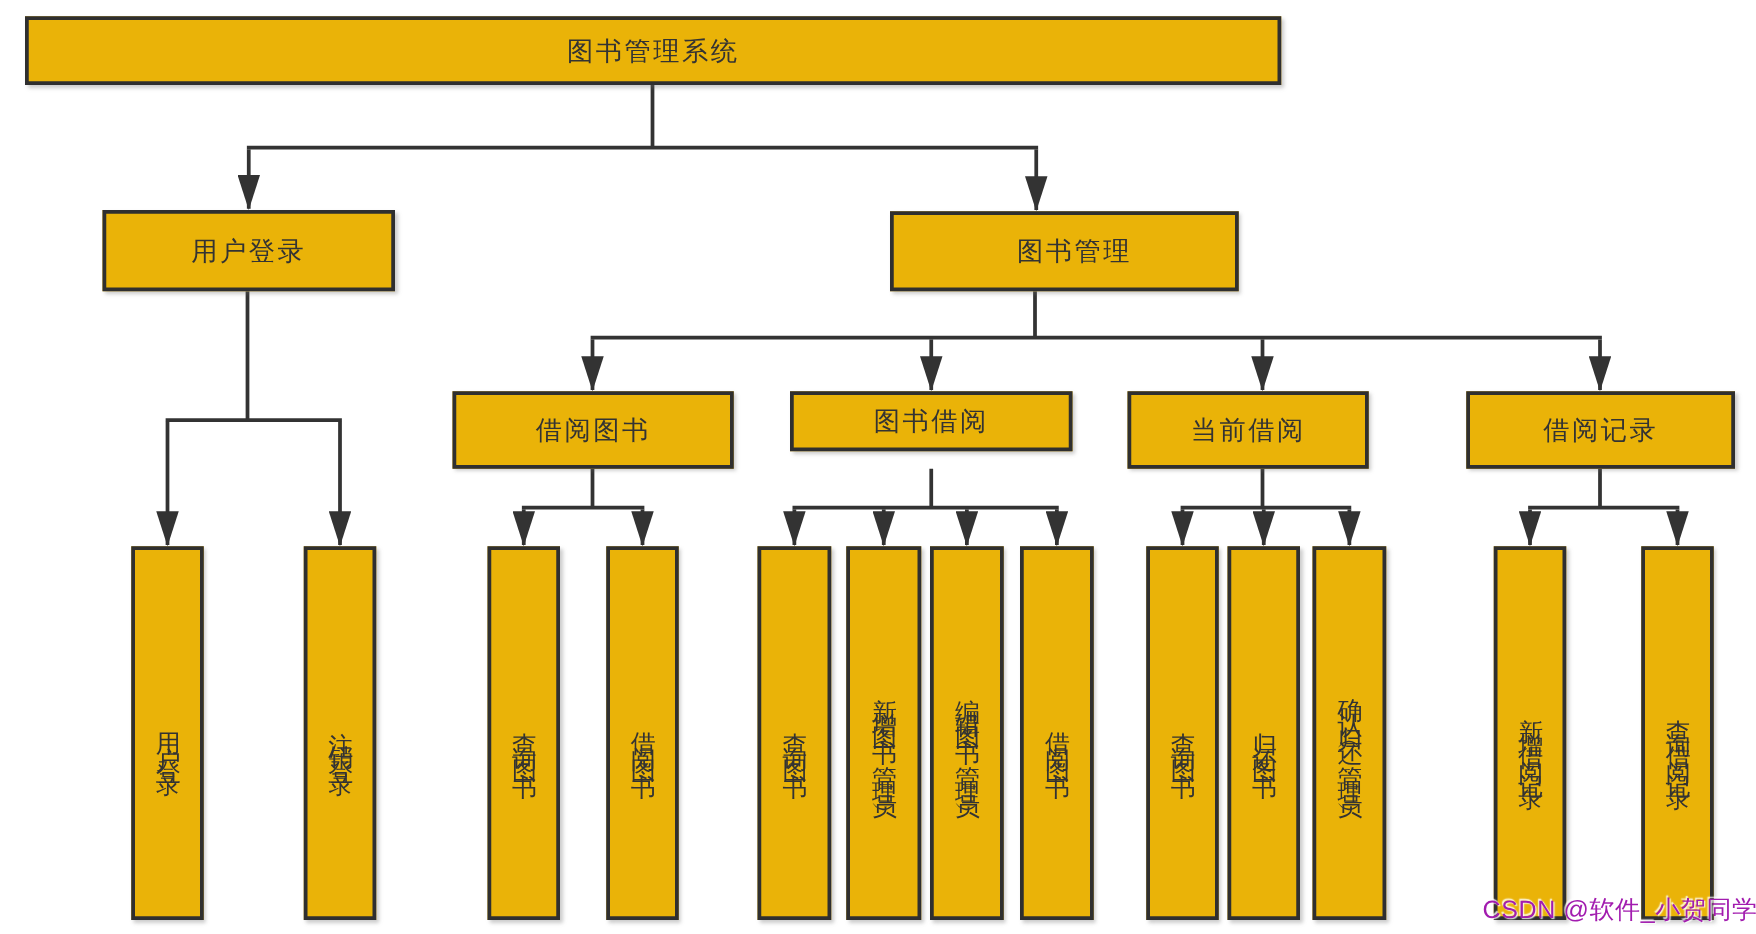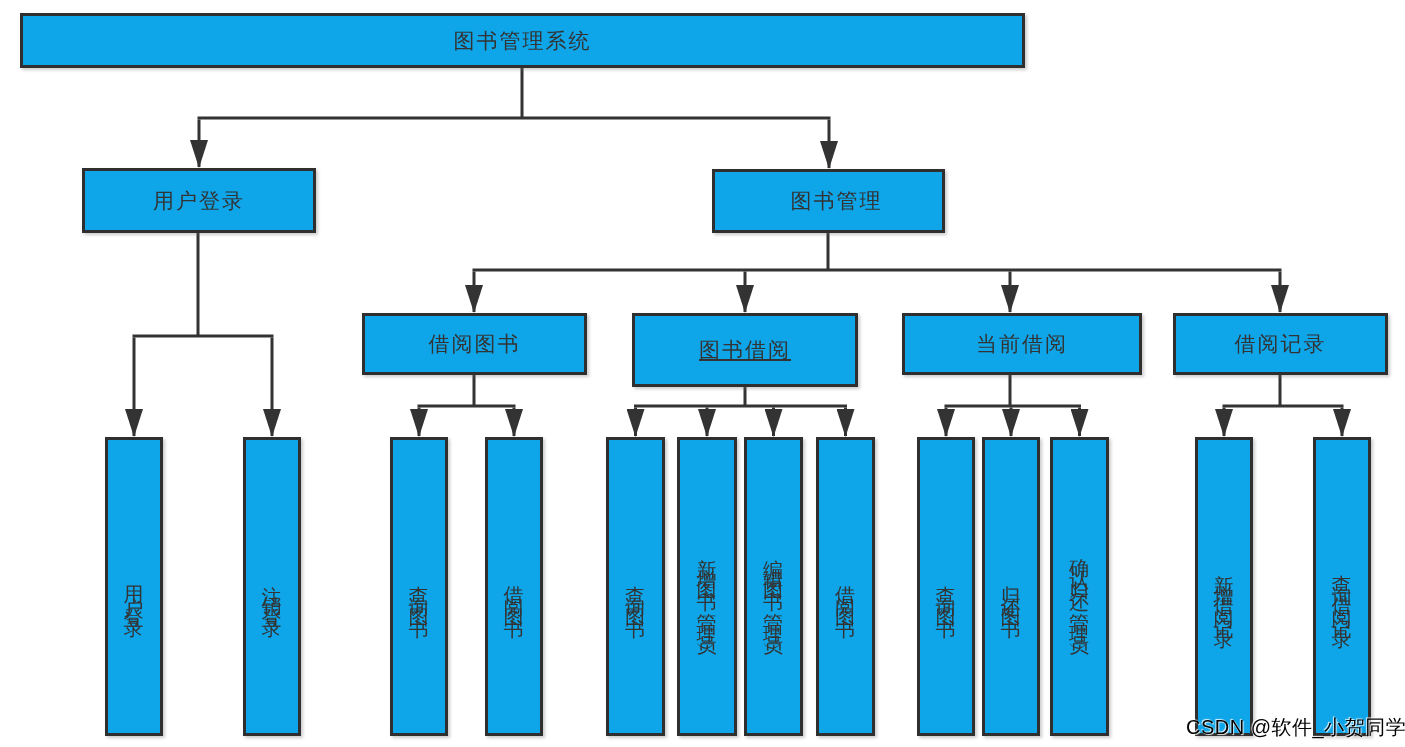--- a/index.html
+++ b/index.html
@@ -18,21 +18,21 @@
   .connector-layer {
     position: absolute;
     left: 0;
     top: 0;
     width: 1405px;
     height: 747px;
     pointer-events: none;
   }
   .box {
     position: absolute;
-    background: #0ea5e9;
+    background: #eab308;
     border: 3px solid #2f2f2f;
     box-sizing: border-box;
     display: flex;
     align-items: center;
     justify-content: center;
     color: #333333;
     box-shadow: 2px 2px 3px rgba(110,110,110,0.35);
     z-index: 2;
   }
   .hbox span {
@@ -45,24 +45,24 @@
     text-orientation: mixed;
     font-size: 20px;
     letter-spacing: 11px;
     line-height: 1;
     margin-bottom: -11px; 
     white-space: nowrap;
   }
   
   #n-root            { left: 20px;   top: 13px;  width: 1005px; height: 55px; }
   #n-user-login      { left: 82px;   top: 168px; width: 234px;  height: 65px; }
-  #n-book-mgmt       { left: 712px;  top: 169px; width: 233px;  height: 64px; padding-left: 16px; }
+  #n-book-mgmt       { left: 712px;  top: 169px; width: 279px;  height: 64px; padding-left: 16px; }
   #n-new-book        { left: 362px;  top: 313px; width: 225px;  height: 62px; }
-  #n-book-borrow     { left: 632px;  top: 313px; width: 226px;  height: 74px; text-decoration: underline; }
-  #n-current-borrow  { left: 902px;  top: 313px; width: 240px;  height: 62px; }
+  #n-book-borrow     { left: 632px;  top: 313px; width: 226px;  height: 48px; }
+  #n-current-borrow  { left: 902px;  top: 313px; width: 193px;  height: 62px; }
   #n-borrow-records  { left: 1173px; top: 313px; width: 215px;  height: 62px; font-family: Liberation Mono, monospace; }
 
   .vbox { top: 437px; height: 299px; }
   #l1  { left: 105px;  width: 58px; }
   #l2  { left: 243px;  width: 58px; }
   #l3  { left: 390px;  width: 58px; }
   #l4  { left: 485px;  width: 58px; }
   #l5  { left: 606px;  width: 59px; }
   #l6  { left: 677px;  width: 60px; }
   #l7  { left: 744px;  width: 59px; }
@@ -71,21 +71,21 @@
   #l10 { left: 982px;  width: 58px; }
   #l11 { left: 1050px; width: 59px; }
   #l12 { left: 1195px; width: 58px; }
   #l13 { left: 1313px; width: 58px; }
 
   .watermark {
     position: absolute;
     left: 1186px;
     top: 714px;
     font-size: 20px;
-    color: #000000;
+    color: #a21caf;
     letter-spacing: 0.5px;
     white-space: nowrap;
     z-index: 5;
     text-shadow: 1px 1px 1px rgba(255,255,255,0.9), -1px -1px 1px rgba(255,255,255,0.9);
   }
 </style>
 </head>
 <body>
 
 <div class="canvas">

